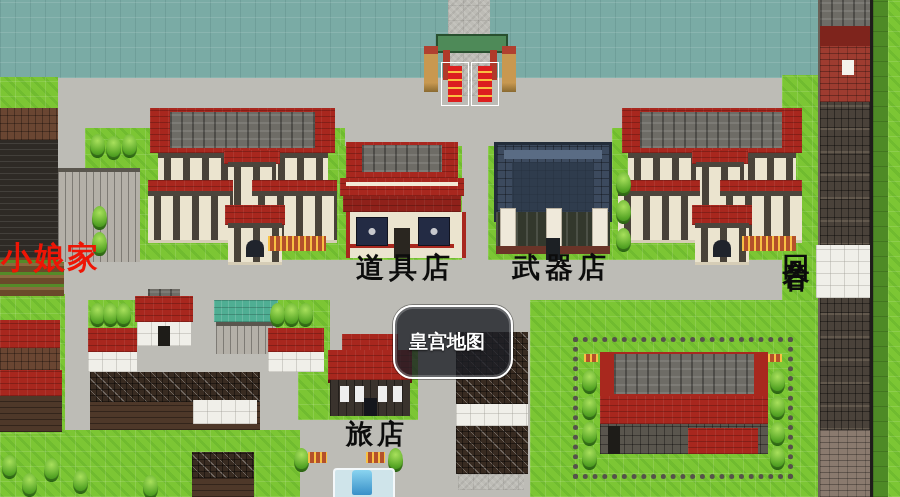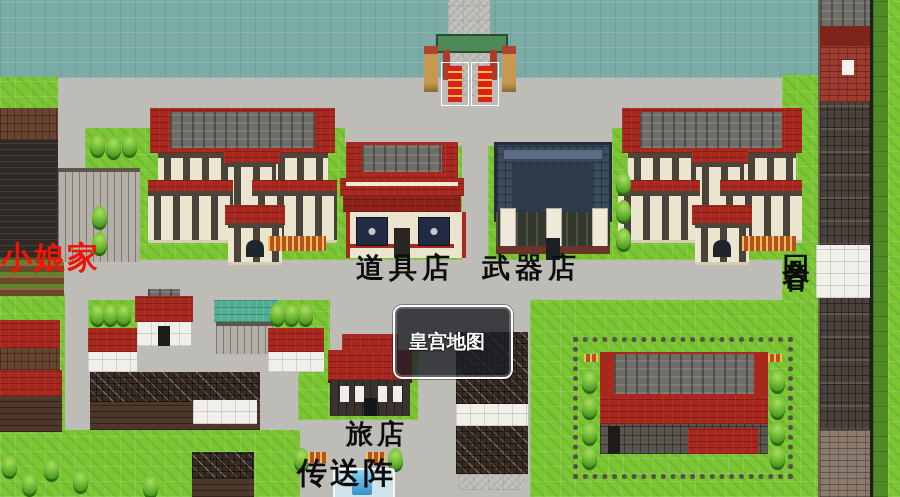--- a/index.html
+++ b/index.html
@@ -69,21 +69,21 @@
     box-shadow:inset 0 -3px 0 rgba(0,0,0,.25);}
   .banner{background:#dc1f1f;border:1px solid #fff;background-image:
     repeating-linear-gradient(0deg,rgba(255,220,70,.85) 0 2px,transparent 2px 8px);
     background-clip:content-box;padding:3px 6px;}
   .navybanner{background:#232b44;border:1px solid #11131f;background-image:
     radial-gradient(circle at 50% 50%,rgba(240,240,240,.8) 0 3px,transparent 4px);}
   
   .label{position:absolute;font-weight:bold;color:#0c0c0c;line-height:1;white-space:nowrap;}
   .label.red{color:#ee1505;}
   .vert{writing-mode:vertical-lr;text-orientation:upright;letter-spacing:5px;}
-  .menu{background:rgba(28,30,38,.80);border:2px solid #fff;border-radius:9px;
+  .menu{background:rgba(28,30,38,.80);border:2px solid #fff;border-radius:20px;
     box-shadow:0 0 0 1px rgba(0,0,0,.35),inset 0 0 0 2px rgba(255,255,255,.22);
     display:flex;flex-direction:column;justify-content:center;padding:4px 0;}
   .menuitem{font-size:19px;font-weight:bold;color:#fff;padding:3px 14px;
     text-shadow:0 1px 2px rgba(0,0,0,.7);cursor:default;}
 </style>
 </head>
 <body>
 
 <div id="stage">
 
@@ -264,22 +264,21 @@
   <div class="tree abs" style="left:73px;top:470px"></div>
   <div class="tree abs" style="left:143px;top:475px"></div>
   <div class="tree abs" style="left:92px;top:206px"></div>
   <div class="tree abs" style="left:92px;top:232px"></div>
   <div class="tree abs" style="left:616px;top:172px"></div>
   <div class="tree abs" style="left:616px;top:200px"></div>
   <div class="tree abs" style="left:616px;top:228px"></div>
 
   <div class="label" style="left:356px;top:254px;font-size:28px;letter-spacing:5px">道具店</div>
   <div class="label red" style="left:1px;top:242px;font-size:31px;letter-spacing:2px">小娘家</div>
-  <div class="label" style="left:482px;top:254px;font-size:28px;letter-spacing:5px">武器店</div>
+  <div class="label" style="left:512px;top:254px;font-size:28px;letter-spacing:5px">武器店</div>
   <div class="label vert" style="left:783px;top:233px;font-size:27px">回音谷</div>
   <div class="label" style="left:346px;top:420px;font-size:27px;letter-spacing:4px">旅店</div>
-  <div class="label" style="left:297px;top:458px;font-size:30px;letter-spacing:3px">传送阵</div>
 
   <div class="abs menu" style="left:393px;top:305px;width:116px;height:62px">
     <div class="menuitem">皇宫地图</div>
   </div>
 
 </div>
 
 </body></html>

